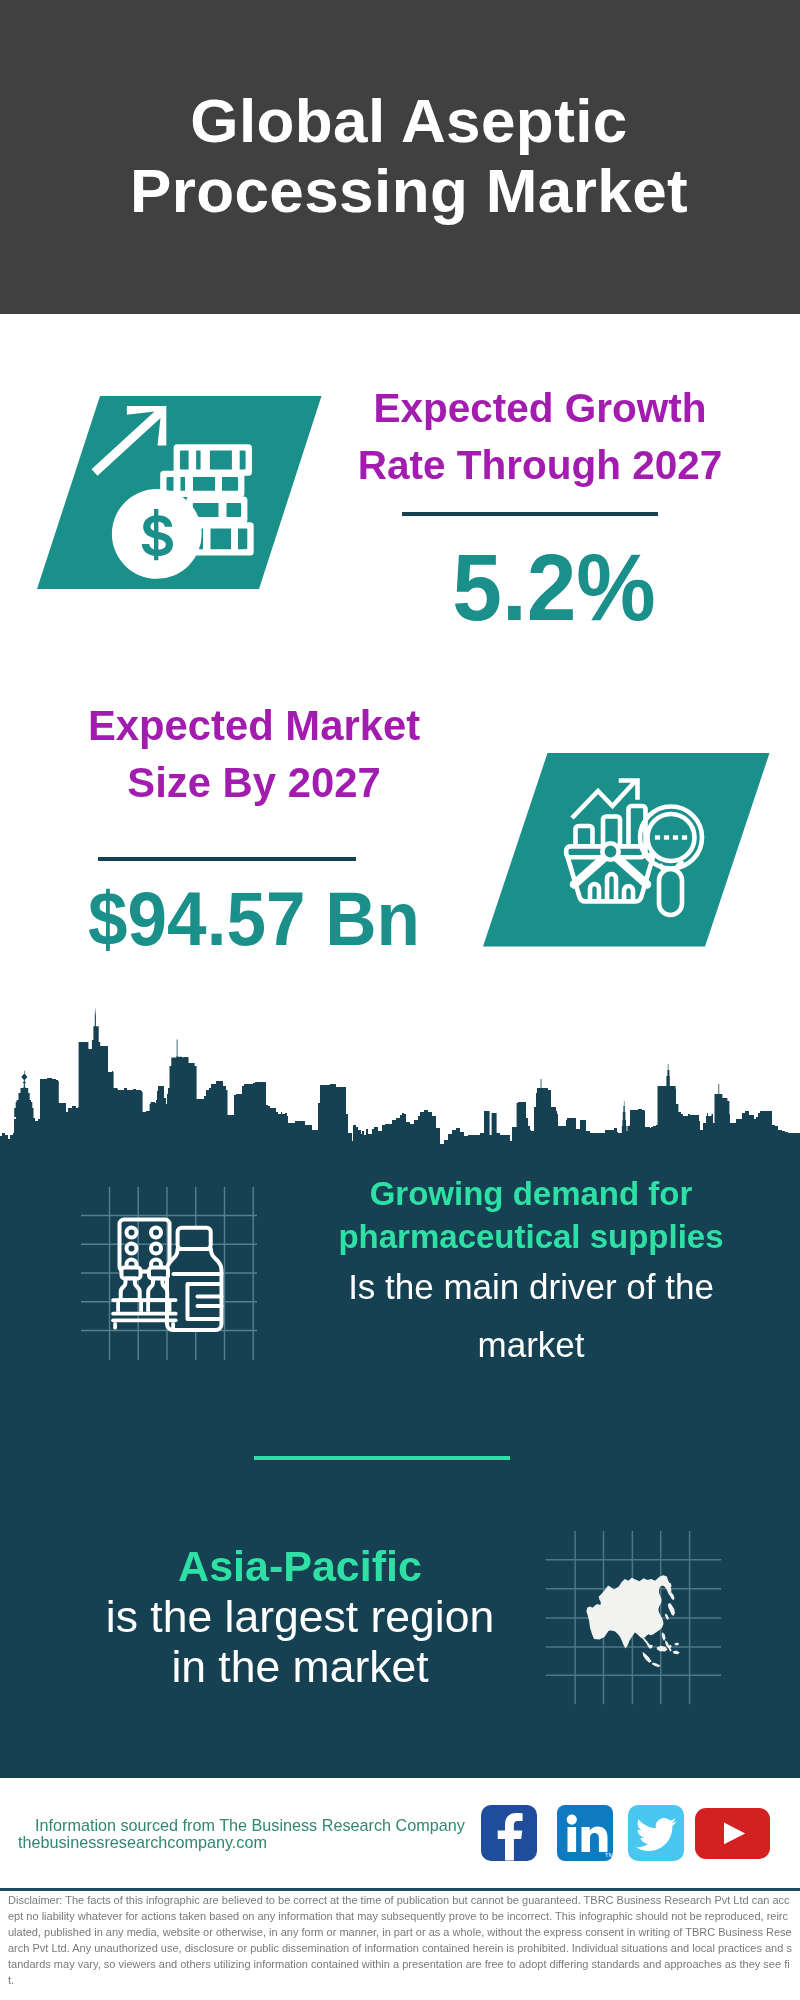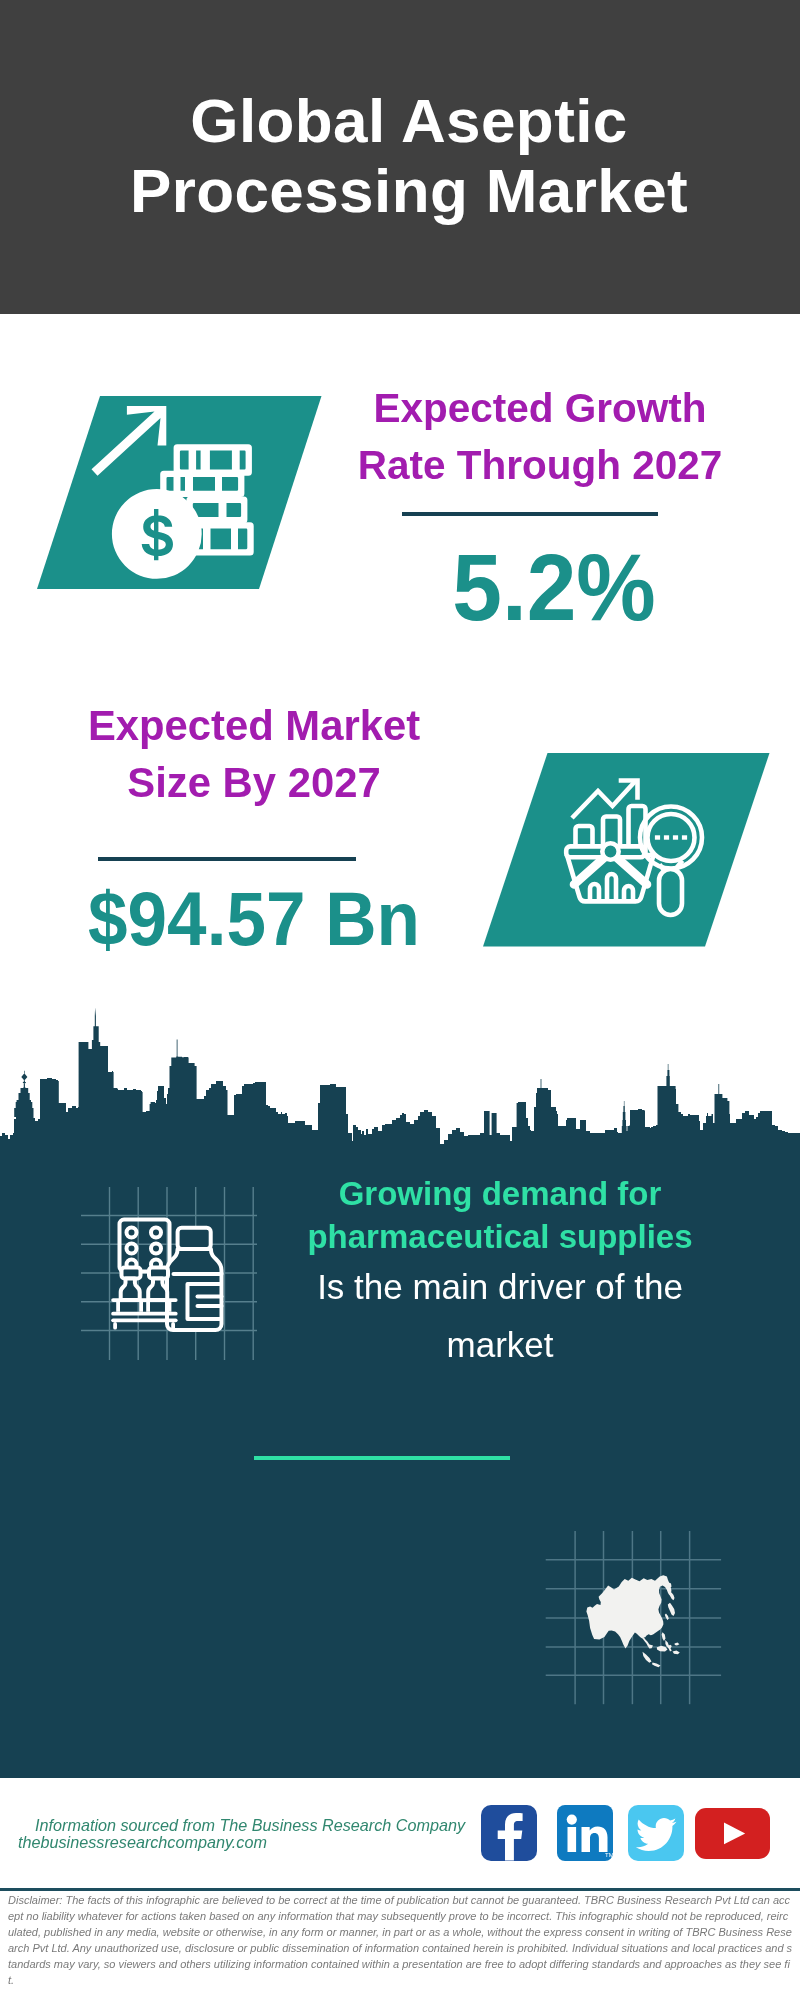--- a/index.html
+++ b/index.html
@@ -32,21 +32,21 @@
   .green-rule { position:absolute; background:#2fe0a5; height:4px; }
 
   .blk-hi { color:#2fe0a5; font-weight:bold; display:block; }
   .driver-text .blk-hi { font-size:33px; line-height:43px; }
   .driver-text .blk-rest { font-size:35px; line-height:58px; }
   .blk-rest { color:#ffffff; font-weight:normal; display:block; }
   .driver-text { position:absolute; text-align:center; font-size:34px; line-height:44px; }
   .region-text { position:absolute; text-align:center; }
 
   
-  .footer { position:absolute; left:0; top:1778px; width:800px; height:222px; background:#fff;font-style:italic; }
+  .footer { position:absolute; left:0; top:1778px; width:800px; height:222px; background:#fff; }
   .srcline { position:absolute; color:#31876f; font-size:16.2px; line-height:20px; white-space:nowrap; }
   .hr-foot { position:absolute; left:0; background:#1d4d5e; height:3px; width:800px; }
   .soc { position:absolute; display:block; overflow:hidden; }
   .soc svg { display:block; }
   .disclaimer { position:absolute; color:#7a7a7a; font-size:11px; line-height:16px; text-align:left; word-break:break-all; }
 </style>
 </head>
 <body>
 
 <div class="page">
@@ -143,27 +143,31 @@
         <rect x="36.2" y="123.2" width="66.4" height="3.8" rx="1.9" fill="#fff"></rect>
         <rect x="36.2" y="136.8" width="66.4" height="3.8" rx="1.9" fill="#fff"></rect>
         <rect x="36.2" y="143.4" width="66.4" height="3.8" rx="1.9" fill="#fff"></rect>
         <rect x="41.2" y="127.0" width="3.8" height="9.8" fill="#fff"></rect>
         <rect x="64.2" y="127.0" width="3.8" height="9.8" fill="#fff"></rect>
         <rect x="71.2" y="127.0" width="3.8" height="9.8" fill="#fff"></rect>
         <rect x="92.6" y="127.0" width="3.8" height="9.8" fill="#fff"></rect>
         <rect x="38.2" y="147.0" width="3.8" height="7.6" rx="1.9" fill="#fff"></rect>
         <rect x="96.2" y="147.0" width="3.8" height="7.6" rx="1.9" fill="#fff"></rect>
       </svg></div>
-  <div class="driver-text" style="left:280px; top:1172px; width:440px;">
+  <div class="driver-text" style="left:311px; top:1172px; width:440px;">
     <span class="blk-hi">Growing demand for<br>pharmaceutical supplies</span>
     <span class="blk-rest">Is the main driver of the<br>market</span>
   </div>
 
   <div class="green-rule" style="left:254px; top:1456px; width:256px;"></div>
 
+  <div class="region-text" style="left:80px; top:1540px; width:440px;">
+    <span class="blk-hi" style="font-size:43px; line-height:52px;">Asia-Pacific</span>
+    <span class="blk-rest" style="font-size:44.5px; line-height:50px;">is the largest region<br>in the market</span>
+  </div>
   <div style="position:absolute; left:545px; top:1515px; width:180px; height:192px;"><svg width="180" height="192" viewBox="0 0 180 192">
         <line x1="30.1" y1="16.0" x2="30.1" y2="189.2" stroke="#4e7686" stroke-width="1.5"></line>
         <line x1="58.5" y1="16.0" x2="58.5" y2="189.2" stroke="#4e7686" stroke-width="1.5"></line>
         <line x1="87.4" y1="16.0" x2="87.4" y2="189.2" stroke="#4e7686" stroke-width="1.5"></line>
         <line x1="115.7" y1="16.0" x2="115.7" y2="189.2" stroke="#4e7686" stroke-width="1.5"></line>
         <line x1="144.6" y1="16.0" x2="144.6" y2="189.2" stroke="#4e7686" stroke-width="1.5"></line>
         <line x1="0.7" y1="44.8" x2="176.1" y2="44.8" stroke="#4e7686" stroke-width="1.5"></line>
         <line x1="0.7" y1="73.7" x2="176.1" y2="73.7" stroke="#4e7686" stroke-width="1.5"></line>
         <line x1="0.7" y1="103.1" x2="176.1" y2="103.1" stroke="#4e7686" stroke-width="1.5"></line>
         <line x1="0.7" y1="132.0" x2="176.1" y2="132.0" stroke="#4e7686" stroke-width="1.5"></line>

